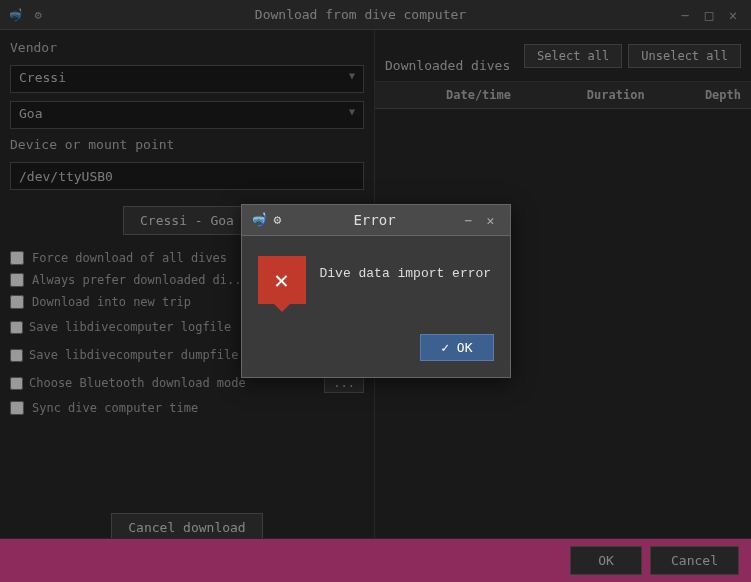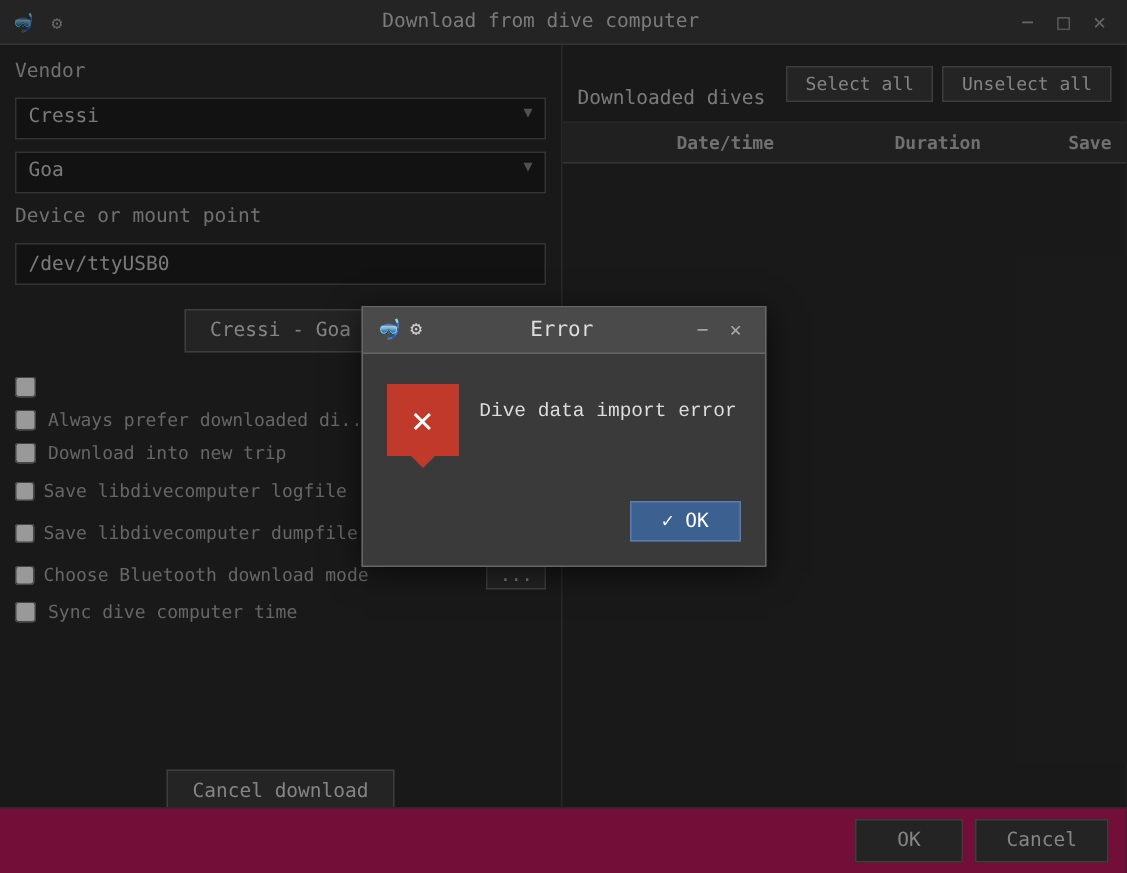--- a/index.html
+++ b/index.html
@@ -195,21 +195,21 @@
       text-align: center;
     }
 
     
     .bottom-bar {
       position: absolute;
       bottom: 0;
       left: 0;
       right: 0;
       height: 44px;
-      background: #be185d;
+      background: #ec4899;
       border-top: 1px solid #444;
       display: flex;
       align-items: center;
       justify-content: flex-end;
       gap: 8px;
       padding: 0 12px;
     }
     .bottom-btn {
       background: #3c3c3c;
       border: 1px solid #666;
@@ -442,20 +442,21 @@
 
     <div class="section-label">Device or mount point</div>
     <input class="text-input" type="text" value="/dev/ttyUSB0" style="">
 
     <div style="display:flex; justify-content:center; margin: 4px 0;">
       <button class="download-btn">Cressi - Goa</button>
     </div>
 
     <div class="checkbox-row">
       <input type="checkbox" style="">
+      <span>Force download of all dives</span>
     </div>
     <div class="checkbox-row">
       <input type="checkbox" style="">
       <span>Always prefer downloaded di...</span>
     </div>
     <div class="checkbox-row">
       <input type="checkbox" style="">
       <span>Download into new trip</span>
     </div>
 
@@ -498,21 +499,21 @@
         <button class="select-btn">Unselect all</button>
       </div>
     </div>
 
     <div class="table-container">
       <table>
         <thead>
           <tr>
             <th>Date/time</th>
             <th>Duration</th>
-            <th>Save</th>
+            <th>Depth</th>
           </tr>
         </thead>
         <tbody id="dives-tbody">
         </tbody>
       </table>
     </div>
   </div>
 </div>
 
 <div class="bottom-bar">

